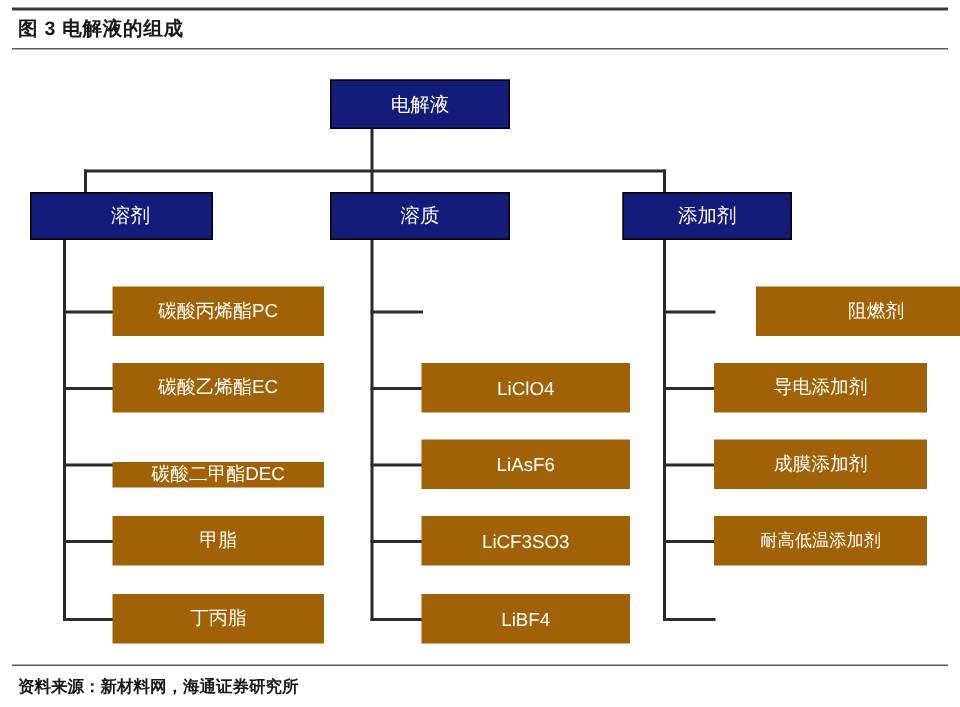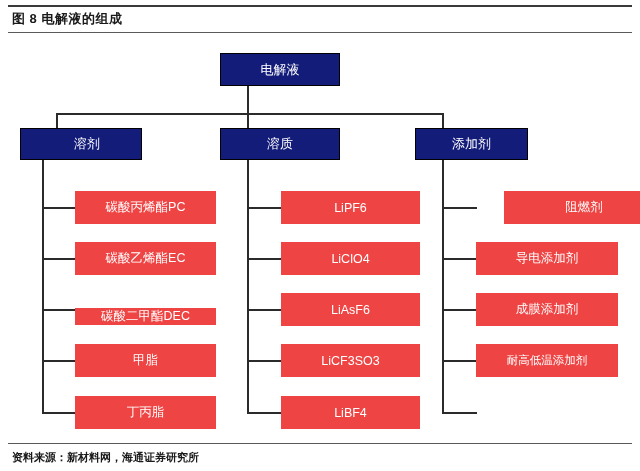--- a/index.html
+++ b/index.html
@@ -79,21 +79,21 @@
     text-align: center;
     white-space: nowrap;
   }
   .node.root,
   .node.branch {
     background: #141C7A;
     border: 1px solid #000000;
     font-size: 13px;
   }
   .node.leaf {
-    background: #ef4444;
+    background: #a16207;
     border: none;
     font-size: 12.5px;
   }
   .node.leaf.tight {
     font-size: 11.5px;
   }
 
   
   .line {
     position: absolute;
@@ -101,21 +101,21 @@
   }
   .line.thick-v { width: 2px; background: #2b2b2b; }
   .line.thick-h { height: 2px; background: #2b2b2b; }
 </style>
 </head>
 <body>
 
 <div id="page">
 
   <div class="title-rule-top"></div>
-  <div class="page-title">图 8  电解液的组成</div>
+  <div class="page-title">图 3  电解液的组成</div>
   <div class="title-rule-bottom"></div>
 
   <div class="node root" style="left:220px; top:53px; width:120px; height:33px;">电解液</div>
 
   <div class="line thick-v" style="left:247px; top:86px; width:2px; height:27px;"></div>
 
   <div class="line thick-h" style="left:56px; top:113px; width:388px; height:2px;"></div>
 
   <div class="line thick-v" style="left:56px; top:113px; width:2px; height:15px;"></div>
   <div class="line thick-v" style="left:247px; top:113px; width:2px; height:15px;"></div>
@@ -138,21 +138,20 @@
   <div class="node leaf" style="left:75px; top:344px; width:141px; height:33px;">甲脂</div>
   <div class="node leaf" style="left:75px; top:396px; width:141px; height:33px;">丁丙脂</div>
 
   <div class="line thick-v" style="left:247px; top:160px; width:2px; height:254px;"></div>
   <div class="line thick-h" style="left:247px; top:207px; width:35px; height:2px;"></div>
   <div class="line thick-h" style="left:247px; top:258px; width:35px; height:2px;"></div>
   <div class="line thick-h" style="left:247px; top:309px; width:35px; height:2px;"></div>
   <div class="line thick-h" style="left:247px; top:360px; width:35px; height:2px;"></div>
   <div class="line thick-h" style="left:247px; top:412px; width:35px; height:2px;"></div>
 
-  <div class="node leaf" style="left:281px; top:191px; width:139px; height:33px;">LiPF6</div>
   <div class="node leaf" style="left:281px; top:242px; width:139px; height:33px;">LiClO4</div>
   <div class="node leaf" style="left:281px; top:293px; width:139px; height:33px;">LiAsF6</div>
   <div class="node leaf" style="left:281px; top:344px; width:139px; height:33px;">LiCF3SO3</div>
   <div class="node leaf" style="left:281px; top:396px; width:139px; height:33px;">LiBF4</div>
 
   <div class="line thick-v" style="left:442px; top:160px; width:2px; height:254px;"></div>
   <div class="line thick-h" style="left:442px; top:207px; width:35px; height:2px;"></div>
   <div class="line thick-h" style="left:442px; top:258px; width:35px; height:2px;"></div>
   <div class="line thick-h" style="left:442px; top:309px; width:35px; height:2px;"></div>
   <div class="line thick-h" style="left:442px; top:360px; width:35px; height:2px;"></div>

